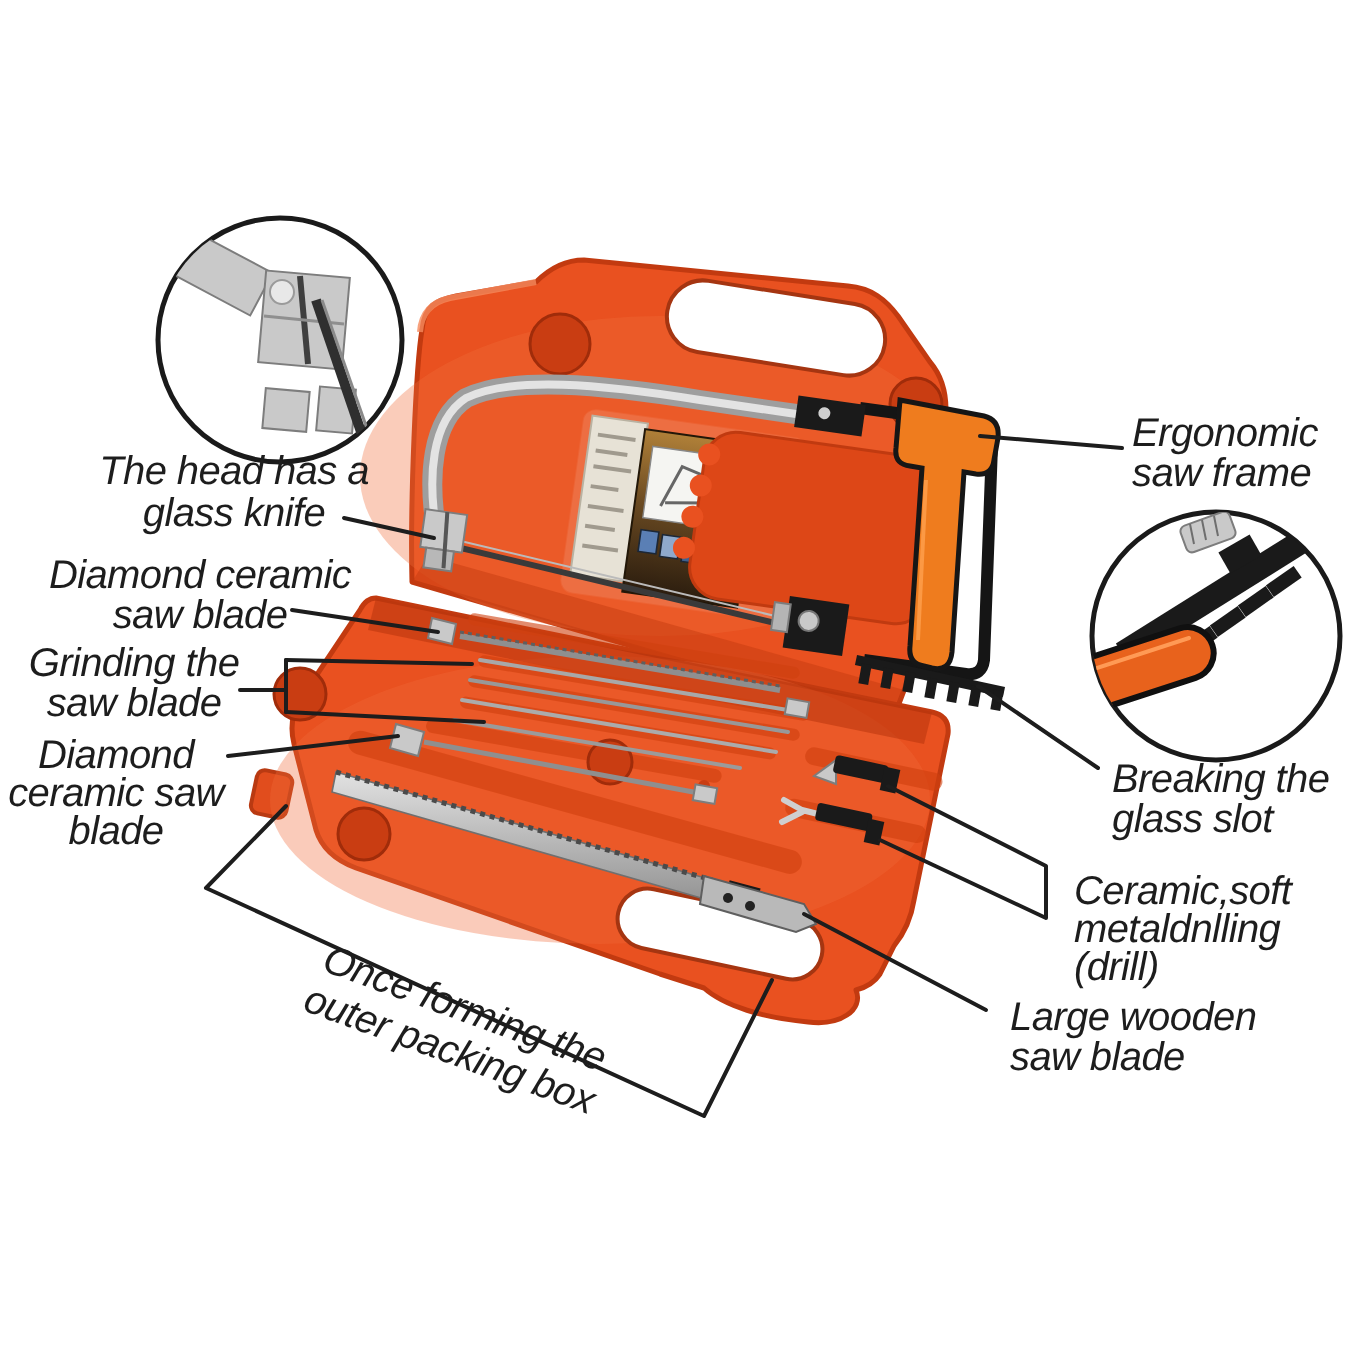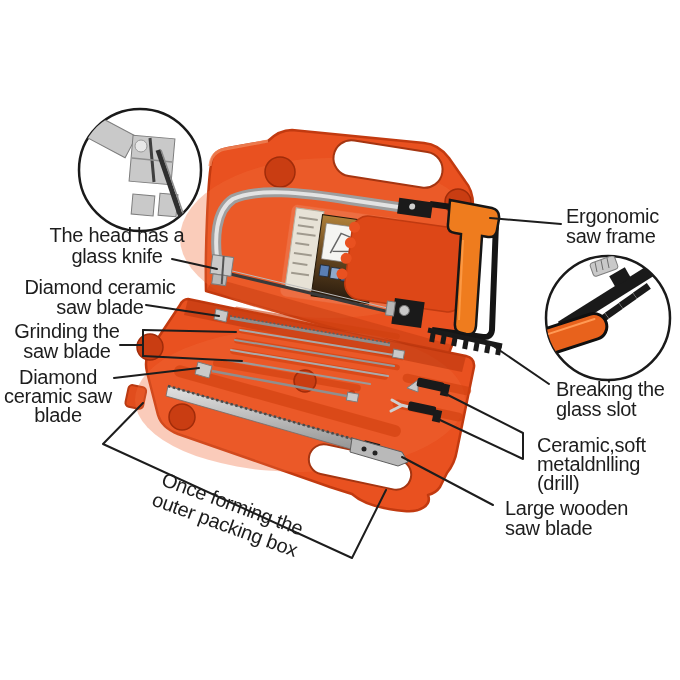--- a/index.html
+++ b/index.html
@@ -1,17 +1,17 @@
 <!DOCTYPE html>
 <html style="--background: #ffffff; --case-orange: #e95120; --case-orange-dark: #c23a10; --case-orange-light: #f4724a; --recess-orange: #c93d12; --grip-pad-orange: #dd4717; --handle-orange: #ef7c1e; --metal-silver: #c9c9c9; --metal-dark: #7d7d7d; --black-parts: #1a1a1a; --annotation-ink: #1d1d1d;"><head>
 <meta charset="utf-8">
 <style>
   html,body{margin:0;padding:0;background:#fff;}
   .stage{position:relative;width:680px;height:680px;background:var(--background,#fff);overflow:hidden;
-         font-family:"Liberation Sans",sans-serif;}
+         font-family:"Liberation Sans",sans-serif;font-style:italic;}
   svg{display:block}
   .lbl{font-family:"Liberation Sans",sans-serif;font-size:20px;fill:var(--annotation-ink,#1d1d1d);letter-spacing:-0.3px;}
   .lbl-c{text-anchor:middle;}
   .leader{stroke:var(--annotation-ink,#1d1d1d);stroke-width:2;fill:none;stroke-linecap:round;stroke-linejoin:round;}
   .case{fill:var(--case-orange,#e95120);stroke:var(--case-orange-dark,#c23a10);stroke-width:2.5;stroke-linejoin:round;}
   .recess{fill:var(--recess-orange,#c93d12);}
   .metal{fill:var(--metal-silver,#c9c9c9);stroke:var(--metal-dark,#7d7d7d);stroke-width:1;}
   .blk{fill:var(--black-parts,#1a1a1a);}
   .inset{fill:#ffffff;stroke:#1a1a1a;stroke-width:2.5;}
 </style>

